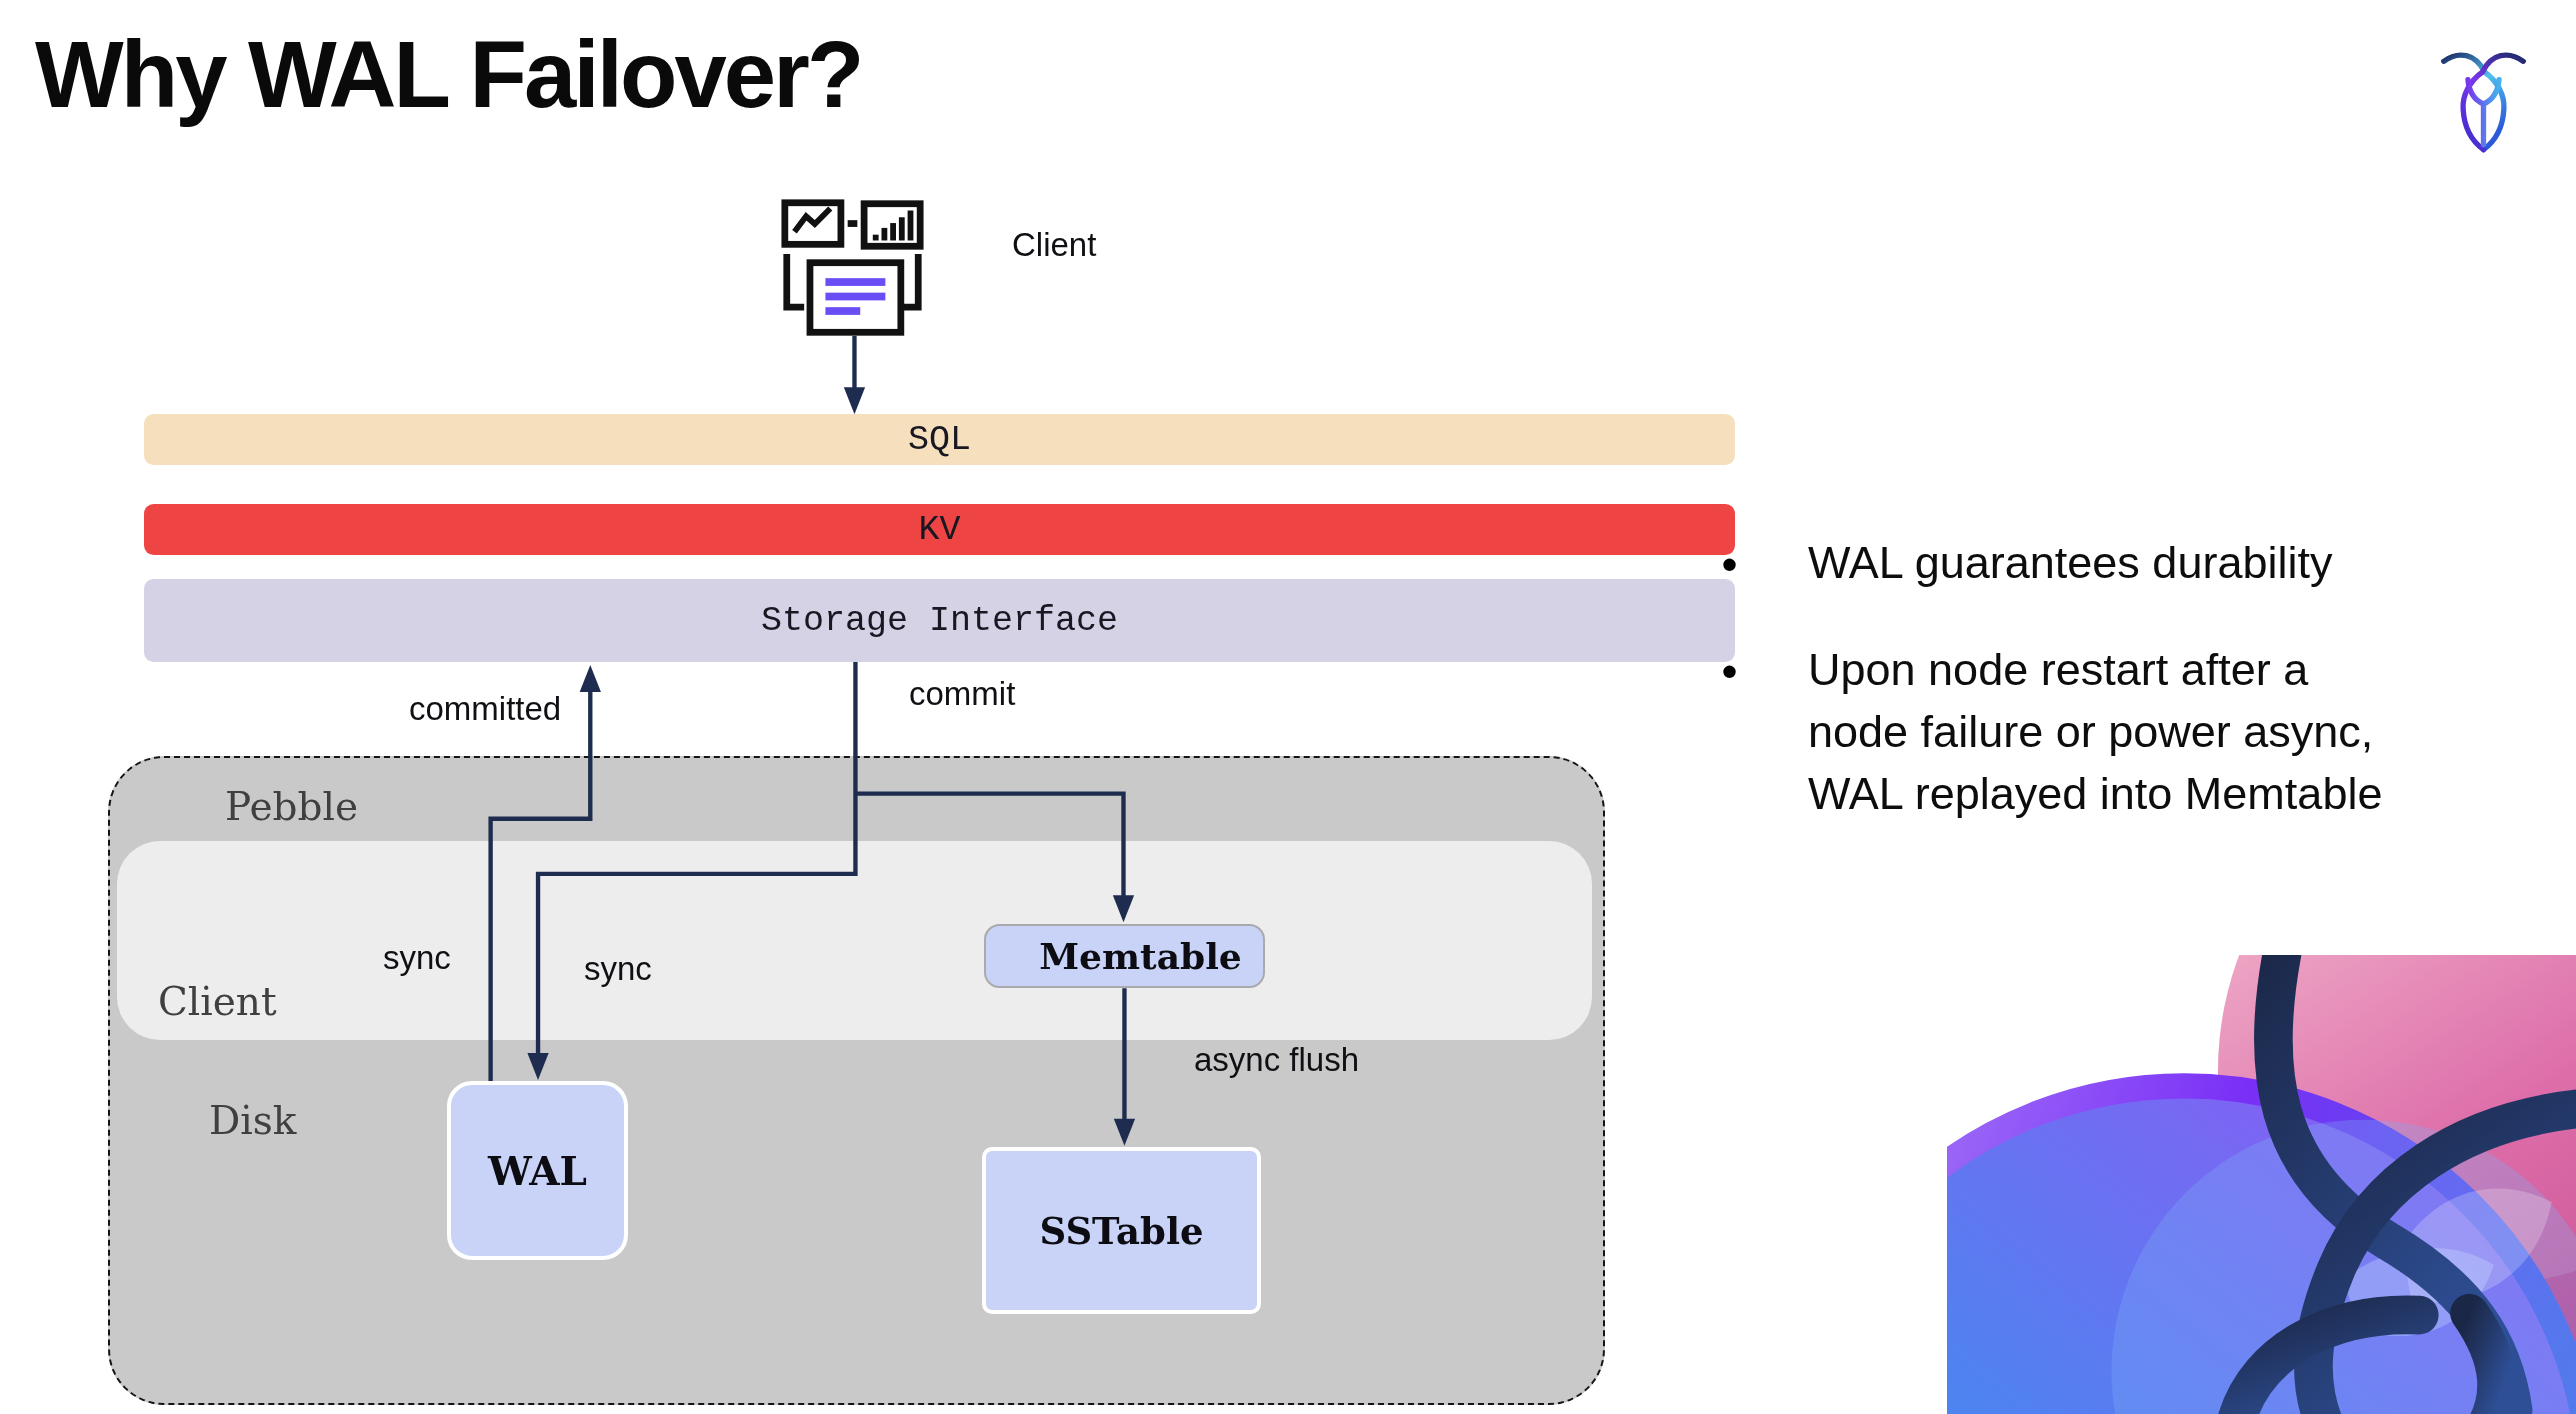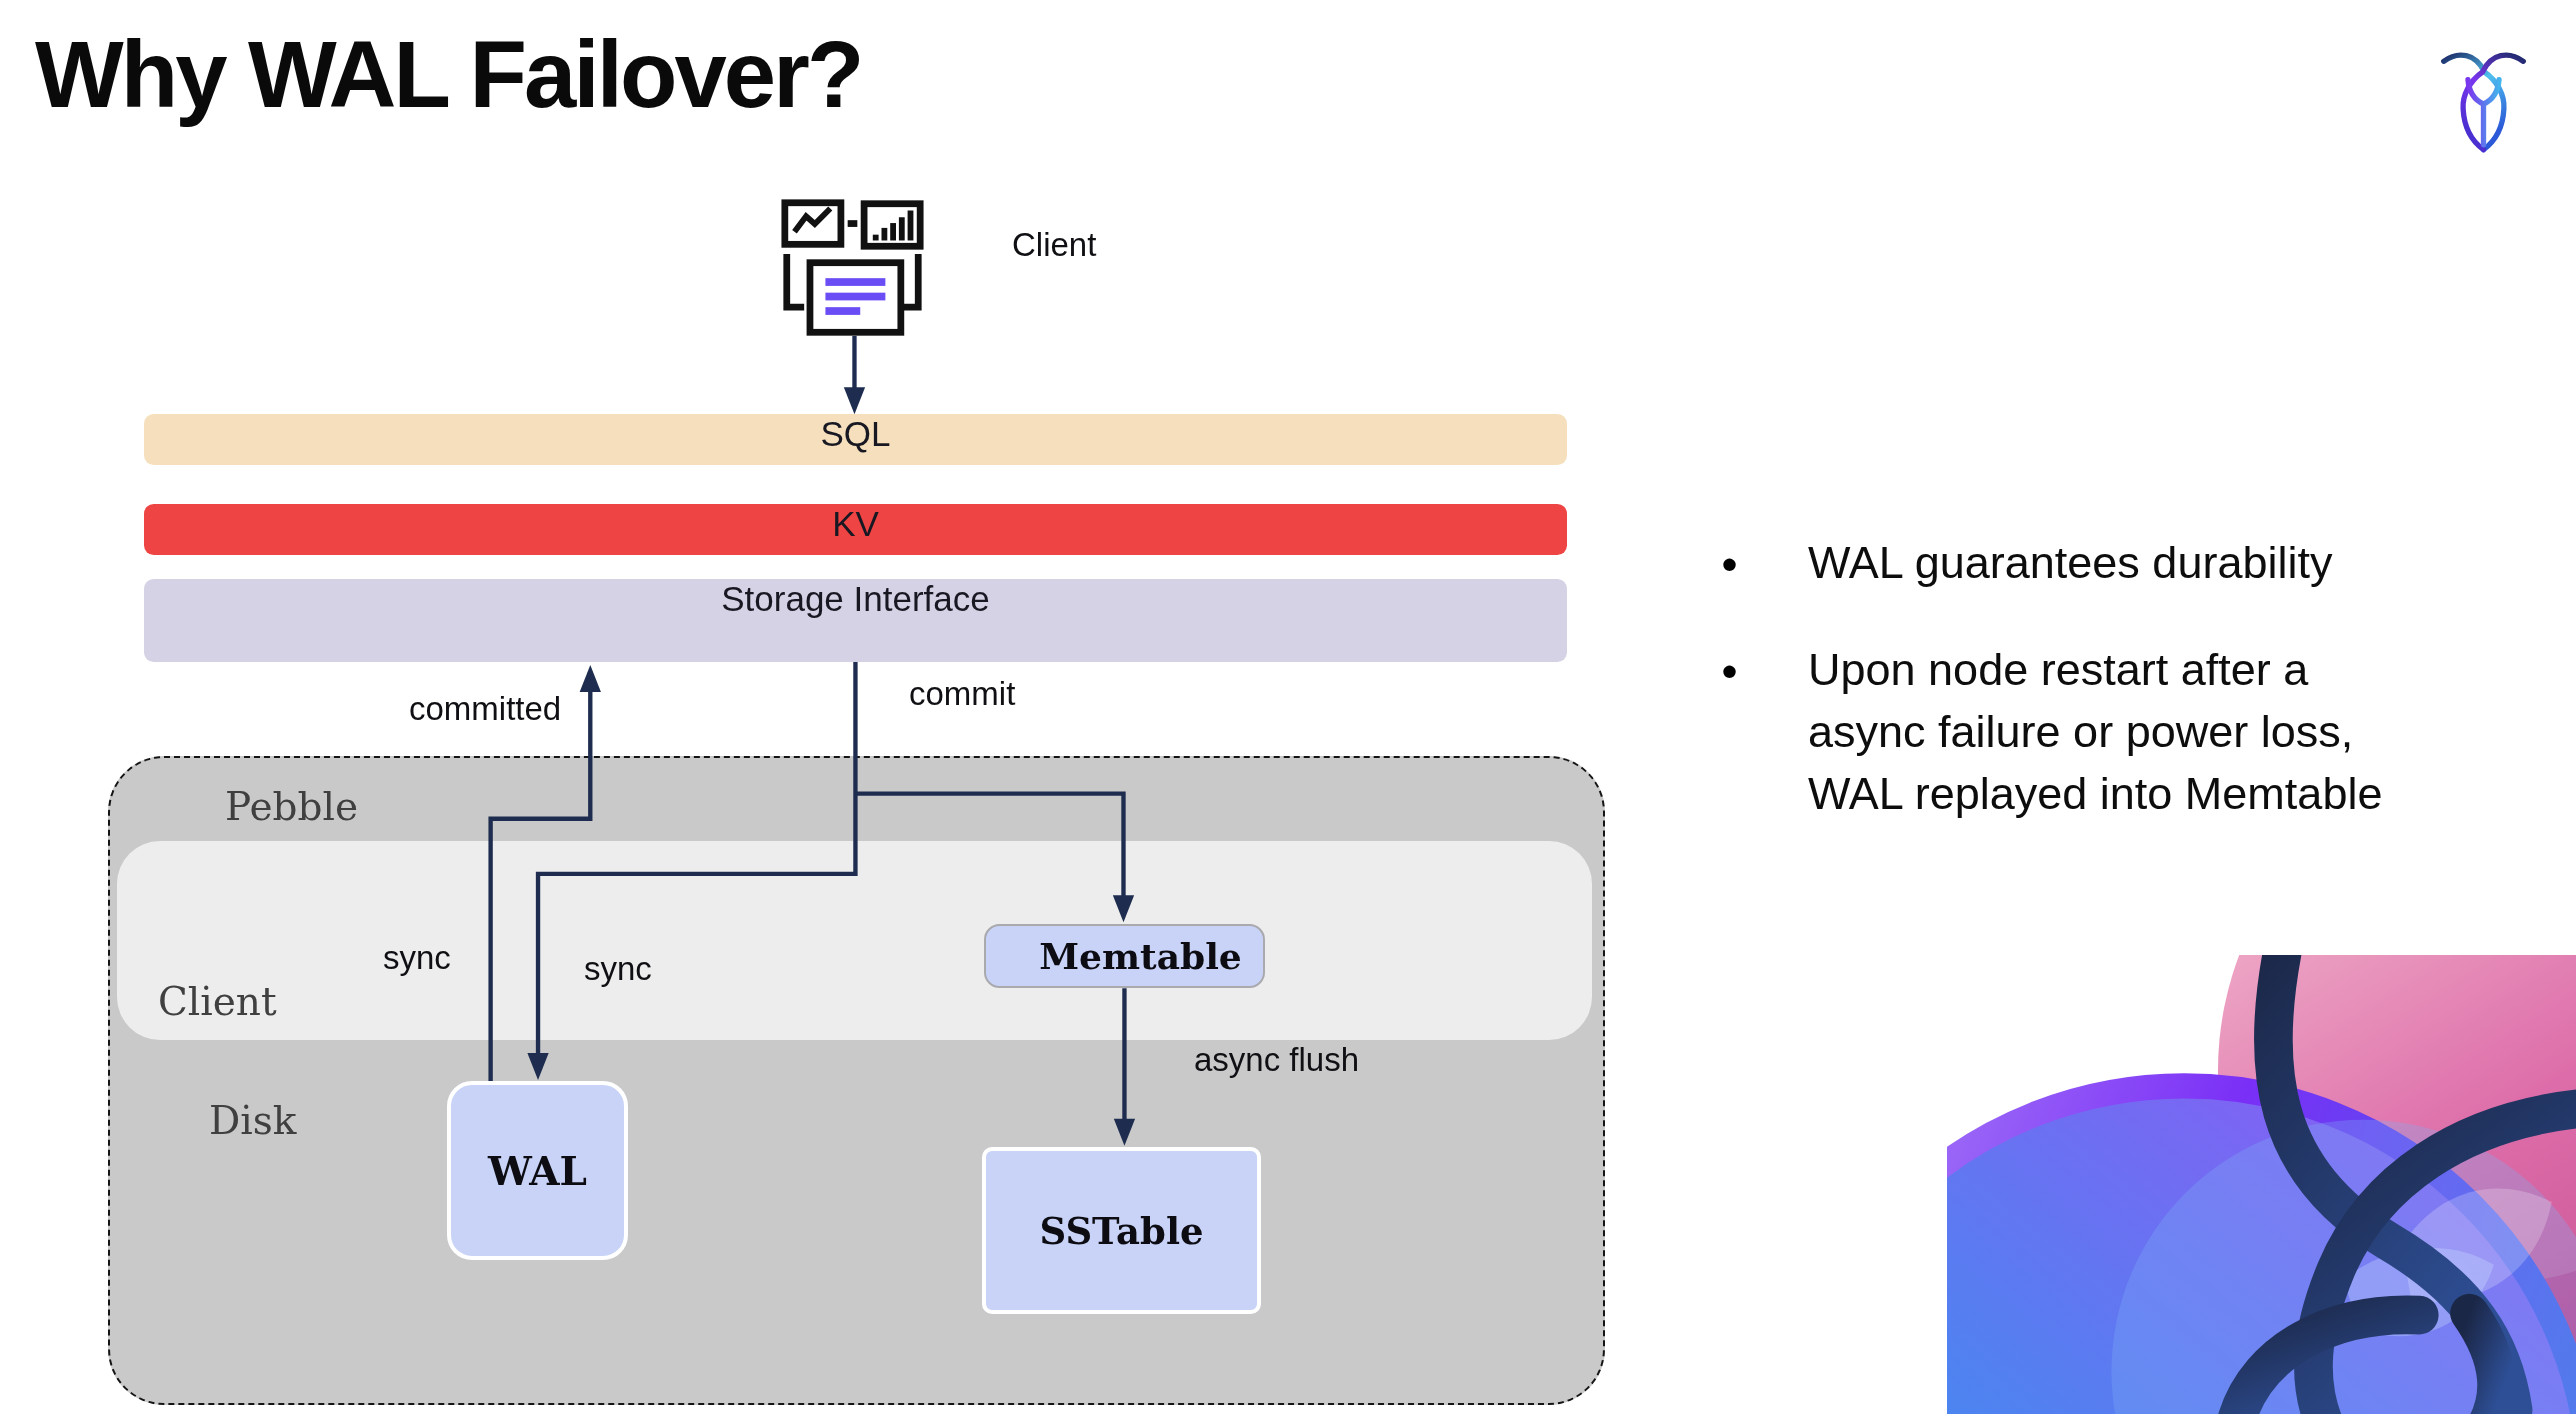--- a/index.html
+++ b/index.html
@@ -9,23 +9,23 @@
     background:#ffffff; overflow:hidden;
     font-family:"Liberation Sans", sans-serif;
   }
   .title {
     position:absolute; left:35px; top:21px;
     font-size:94px; font-weight:700; letter-spacing:-2.9px;
     color:#0a0a0a; font-family:"Liberation Sans", sans-serif;
   }
   
   .bar {
-    position:absolute; left:144px; width:1423px;
-    border-radius:9.7px; display:flex; align-items:flex-start; justify-content:center;
-    font-family:Liberation Sans, sans-serif; font-size:35px; color:#181822;
+    position:absolute; left:144px; width:1591px;
+    border-radius:9.7px; display:flex; align-items:center; justify-content:center;
+    font-family:Liberation Mono, monospace; font-size:35px; color:#181822;
   }
   .bar-sql { top:414px; height:51px; }
   .bar-kv { top:504px; height:51px; }
   .bar-storage { top:579px; height:83px; }
   
   .pebble {
     position:absolute; left:108px; top:756px; width:1497px; height:649px;
     border:2.9px dashed #141414; border-radius:56px;
   }
   .memory-band {
@@ -172,21 +172,21 @@
     <div class="bullet-row">
       <span class="bullet-dot">●</span>
       <div class="bullet-text">
         <div>WAL guarantees durability</div>
       </div>
     </div>
     <div class="bullet-row">
       <span class="bullet-dot">●</span>
       <div class="bullet-text">
         <div>Upon node restart after a</div>
-        <div>async failure or power loss,</div>
+        <div>node failure or power async,</div>
         <div>WAL replayed into Memtable</div>
       </div>
     </div>
   </div>
 
   <svg class="corner-art" width="629" height="460" viewBox="0 0 650 475">
     <defs>
       <linearGradient id="gPink" x1="0.1" y1="0" x2="0.75" y2="1">
         <stop offset="0" stop-color="#f4b8cb"></stop>
           <stop offset="0.55" stop-color="#d8569c"></stop>

